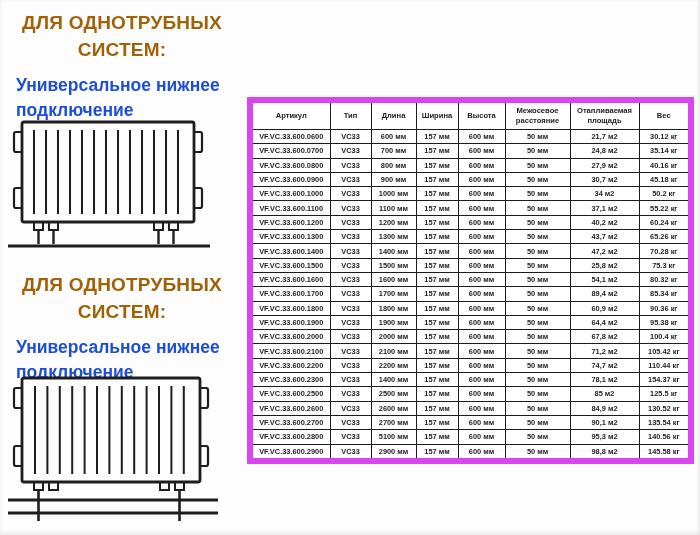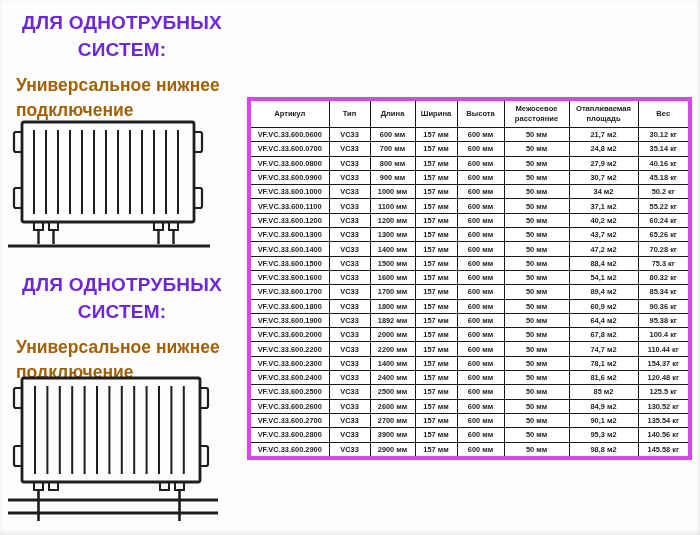--- a/index.html
+++ b/index.html
@@ -6,34 +6,34 @@
   .page {
     position:relative; width:700px; height:535px; overflow:hidden;
     background:#fdfdfd; color:#1d1d1d;
     font-family:"Liberation Sans", sans-serif;
     box-shadow: inset 0 -2px 4px rgba(0,0,0,.08), inset -2px 0 3px rgba(0,0,0,.04);
   }
   
   .sec { position:absolute; width:232px; left:6px; }
   .sec-heading {
     margin:0; font-size:19px; font-weight:800; line-height:1.42;
-    text-align:center; letter-spacing:.2px; color:#6d28d9;
+    text-align:center; letter-spacing:.2px; color:#a16207;
   }
   .sec-sub {
     margin:9px 0 0 0; padding-left:10px;
-    font-size:17.5px; font-weight:700; line-height:1.42; color:#a16207;
+    font-size:17.5px; font-weight:700; line-height:1.42; color:#1d4ed8;
   }
   .diagram { position:absolute; left:8px; }
   #diag1 { top:118px; width:212px; height:136px; }
   #diag2 { top:374px; width:218px; height:152px; }
   
   .spec-table {
     position:absolute; left:247px; top:97px;
     border-collapse:collapse; background:#fff;
-    border:4px solid #d946ef; table-layout:fixed;
+    border:6px solid #d946ef; table-layout:fixed;
   }
   .spec-table th, .spec-table td {
     border:1px solid #1b1b1b; text-align:center; vertical-align:middle;
     font-weight:700; overflow:hidden;
   }
   .spec-table th { font-size:7.6px; line-height:1.35; height:24px; padding:1px 2px; }
   .spec-table td { font-size:7.4px; height:13.3px; padding:0 1px; white-space:nowrap; }
   .c1{width:80px}.c2{width:41px}.c3{width:45px}.c4{width:42px}
   .c5{width:47px}.c6{width:65px}.c7{width:69px}.c8{width:52px}
 </style>
@@ -212,21 +212,21 @@
           <td>47,2 м2</td>
           <td>70.28 кг</td>
         </tr>
         <tr>
           <td>VF.VC.33.600.1500</td>
           <td>VC33</td>
           <td>1500 мм</td>
           <td>157 мм</td>
           <td>600 мм</td>
           <td>50 мм</td>
-          <td>88,4 м2</td>
+          <td>25,8 м2</td>
           <td>75.3 кг</td>
         </tr>
         <tr>
           <td>VF.VC.33.600.1600</td>
           <td>VC33</td>
           <td>1600 мм</td>
           <td>157 мм</td>
           <td>600 мм</td>
           <td>50 мм</td>
           <td>54,1 м2</td>
@@ -248,68 +248,68 @@
           <td>1800 мм</td>
           <td>157 мм</td>
           <td>600 мм</td>
           <td>50 мм</td>
           <td>60,9 м2</td>
           <td>90.36 кг</td>
         </tr>
         <tr>
           <td>VF.VC.33.600.1900</td>
           <td>VC33</td>
-          <td>1892 мм</td>
+          <td>1900 мм</td>
           <td>157 мм</td>
           <td>600 мм</td>
           <td>50 мм</td>
           <td>64,4 м2</td>
           <td>95.38 кг</td>
         </tr>
         <tr>
           <td>VF.VC.33.600.2000</td>
           <td>VC33</td>
           <td>2000 мм</td>
           <td>157 мм</td>
           <td>600 мм</td>
           <td>50 мм</td>
           <td>67,8 м2</td>
           <td>100.4 кг</td>
         </tr>
         <tr>
+          <td>VF.VC.33.600.2100</td>
+          <td>VC33</td>
+          <td>2100 мм</td>
+          <td>157 мм</td>
+          <td>600 мм</td>
+          <td>50 мм</td>
+          <td>71,2 м2</td>
+          <td>105.42 кг</td>
+        </tr>
+        <tr>
           <td>VF.VC.33.600.2200</td>
           <td>VC33</td>
           <td>2200 мм</td>
           <td>157 мм</td>
           <td>600 мм</td>
           <td>50 мм</td>
           <td>74,7 м2</td>
           <td>110.44 кг</td>
         </tr>
         <tr>
           <td>VF.VC.33.600.2300</td>
           <td>VC33</td>
           <td>1400 мм</td>
           <td>157 мм</td>
           <td>600 мм</td>
           <td>50 мм</td>
           <td>78,1 м2</td>
           <td>154.37 кг</td>
         </tr>
         <tr>
-          <td>VF.VC.33.600.2400</td>
-          <td>VC33</td>
-          <td>2400 мм</td>
-          <td>157 мм</td>
-          <td>600 мм</td>
-          <td>50 мм</td>
-          <td>81,6 м2</td>
-          <td>120.48 кг</td>
-        </tr>
-        <tr>
           <td>VF.VC.33.600.2500</td>
           <td>VC33</td>
           <td>2500 мм</td>
           <td>157 мм</td>
           <td>600 мм</td>
           <td>50 мм</td>
           <td>85 м2</td>
           <td>125.5 кг</td>
         </tr>
         <tr>
@@ -328,21 +328,21 @@
           <td>2700 мм</td>
           <td>157 мм</td>
           <td>600 мм</td>
           <td>50 мм</td>
           <td>90,1 м2</td>
           <td>135.54 кг</td>
         </tr>
         <tr>
           <td>VF.VC.33.600.2800</td>
           <td>VC33</td>
-          <td>3900 мм</td>
+          <td>5100 мм</td>
           <td>157 мм</td>
           <td>600 мм</td>
           <td>50 мм</td>
           <td>95,3 м2</td>
           <td>140.56 кг</td>
         </tr>
         <tr>
           <td>VF.VC.33.600.2900</td>
           <td>VC33</td>
           <td>2900 мм</td>

